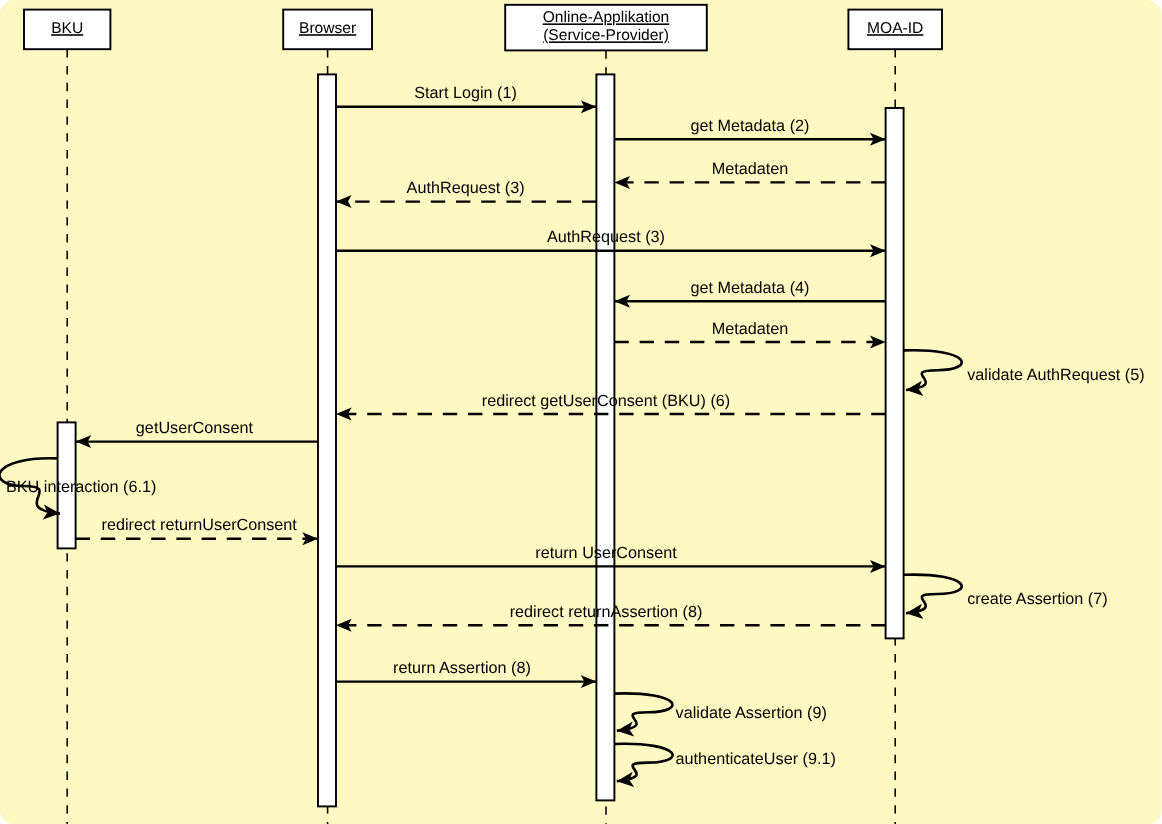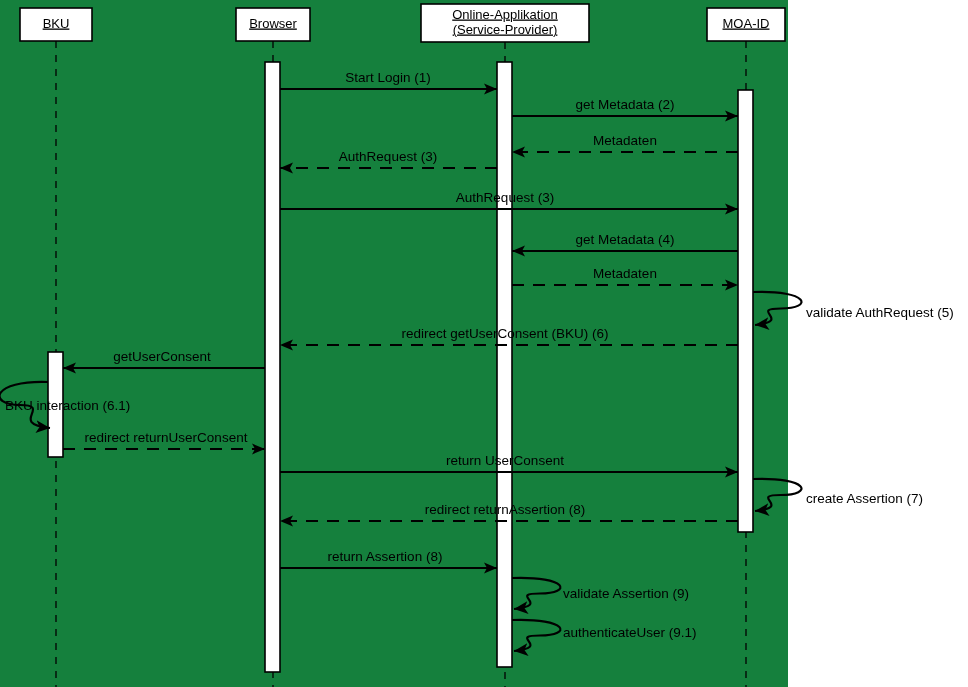--- a/index.html
+++ b/index.html
@@ -8,23 +8,24 @@
     background: #ffffff;
   }
   body {
     width: 968px;
     height: 687px;
     font-family: "Liberation Sans", sans-serif;
     overflow: hidden;
   }
   #diagram-root {
     position: relative;
-    width: 788px;
+    width: 968px;
     height: 687px;
-    background: #15803d;
+    background: #fef9c3;
+    border-radius: 12px;
   }
   svg#seq {
     display: block;
     width: 968px;
     height: 687px;
   }
   .lifeline-box {
     fill: #ffffff;
     stroke: #000000;
     stroke-width: 1.6;

